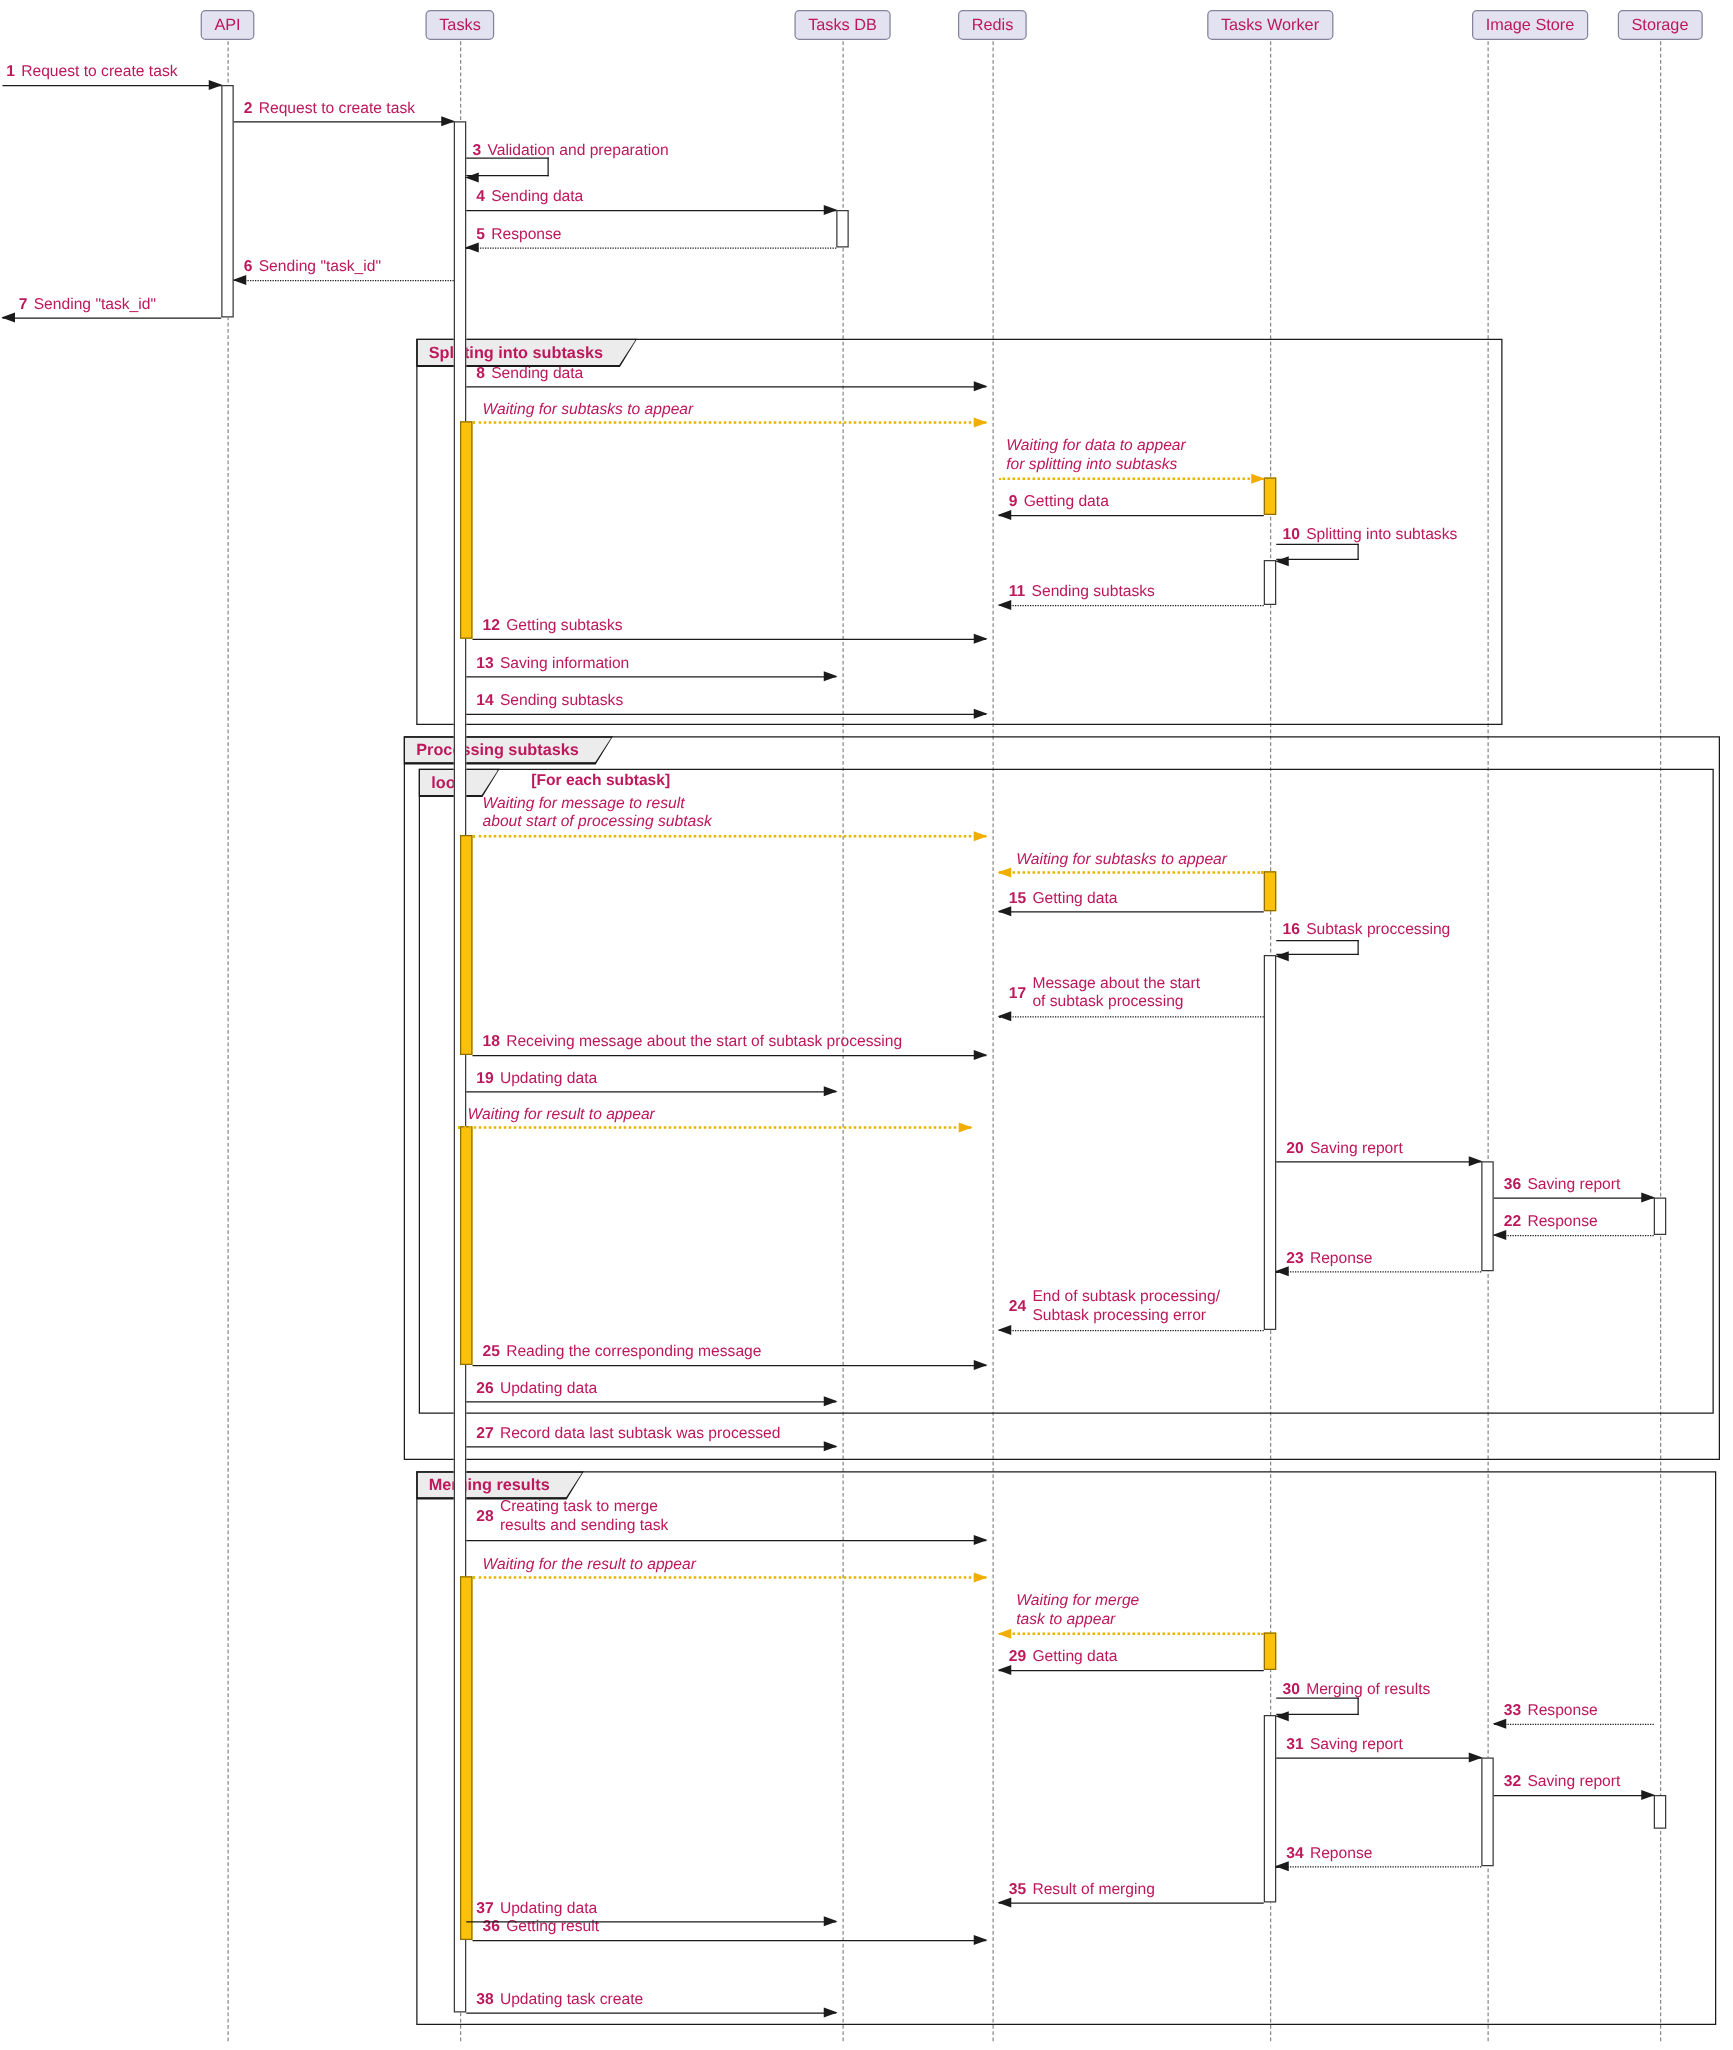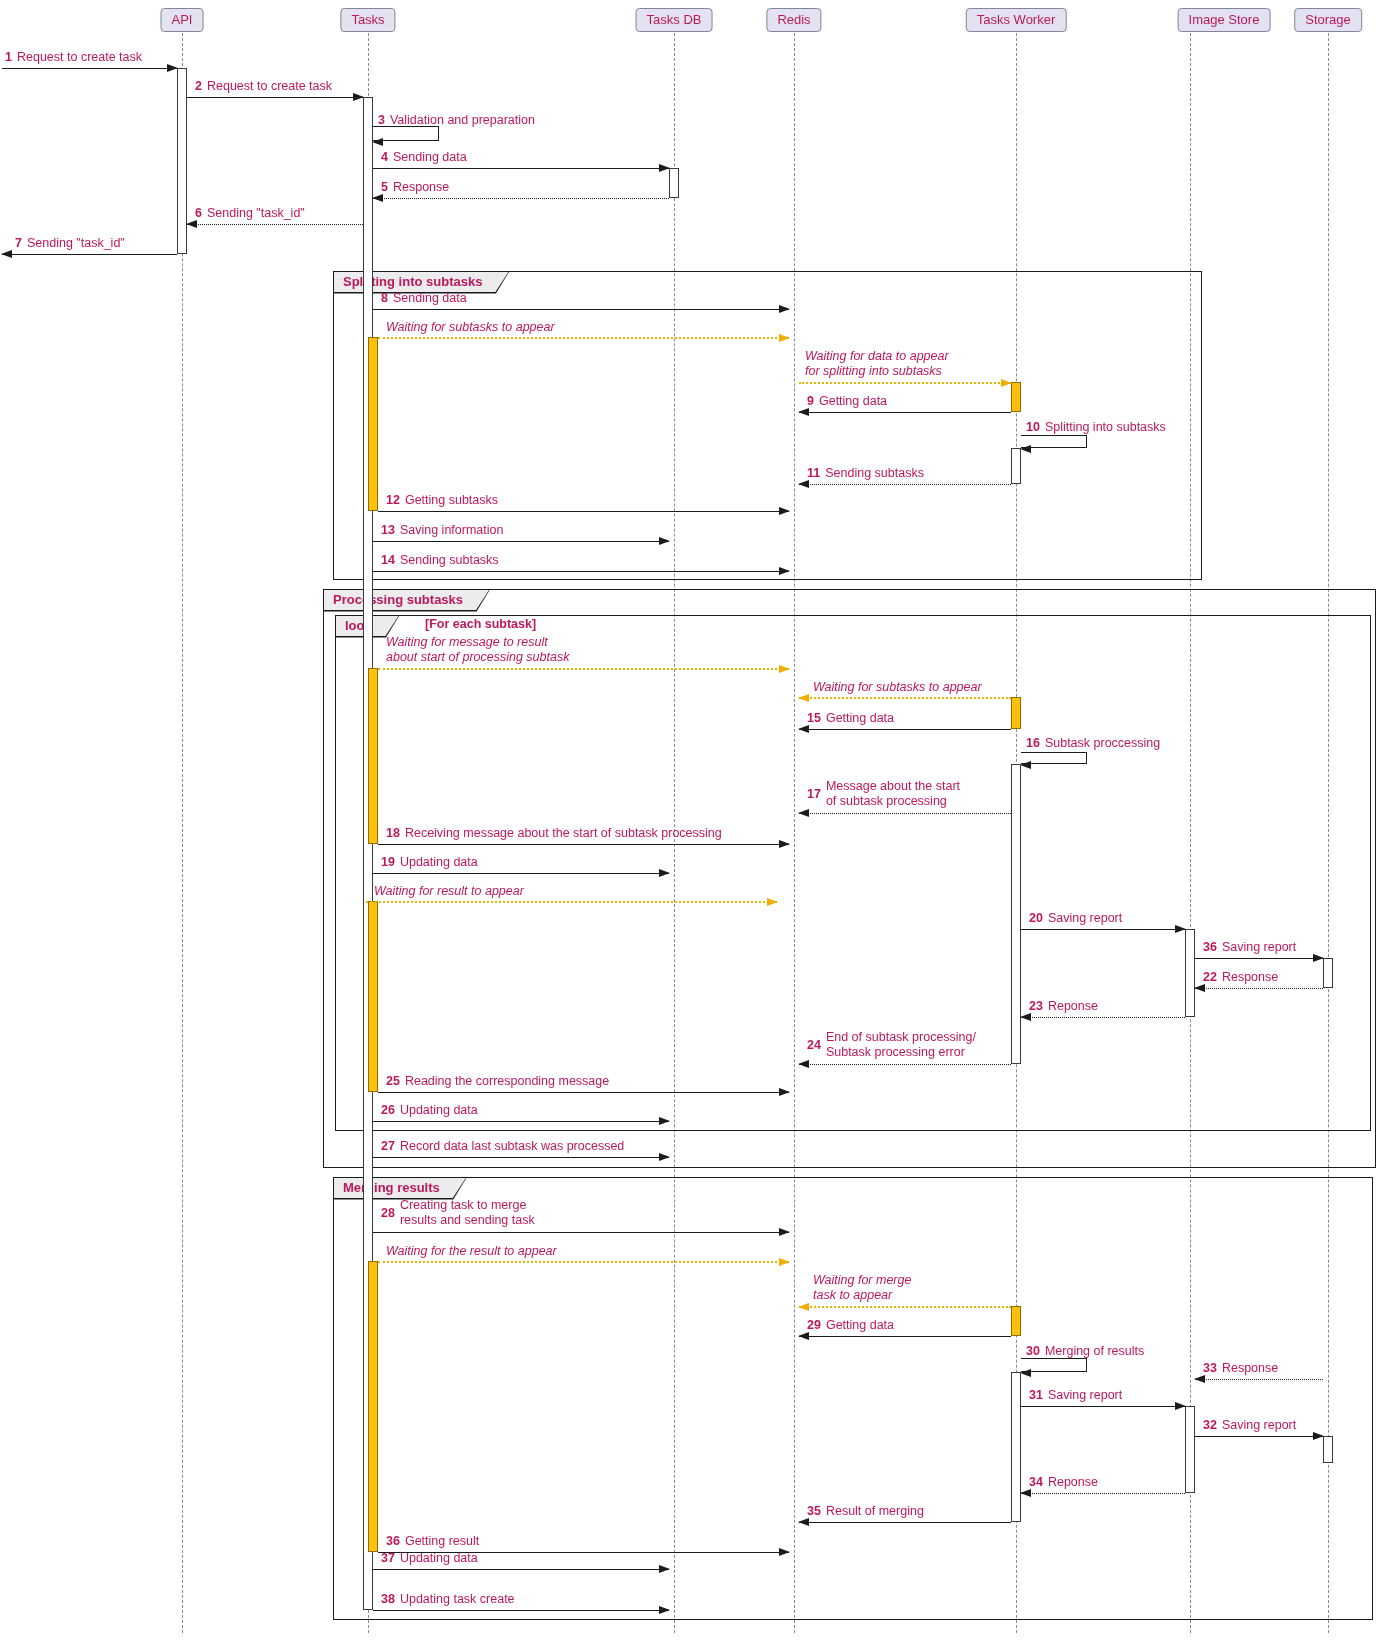--- a/index.html
+++ b/index.html
@@ -372,21 +372,21 @@
         <b>35</b>
         <span>Result of merging</span>
       </div>
   </div>
   <div class="arrow r" style="left:378px;top:1552px;width:411px">
     <div class="lab">
         <b>36</b>
         <span>Getting result</span>
       </div>
   </div>
-  <div class="arrow r" style="left:373px;top:1569px;width:296px">
+  <div class="arrow r" style="left:373px;top:1537px;width:296px">
     <div class="lab">
         <b>37</b>
         <span>Updating data</span>
       </div>
   </div>
   <div class="arrow r" style="left:373px;top:1610px;width:296px">
     <div class="lab">
         <b>38</b>
         <span>Updating task create</span>
       </div>

